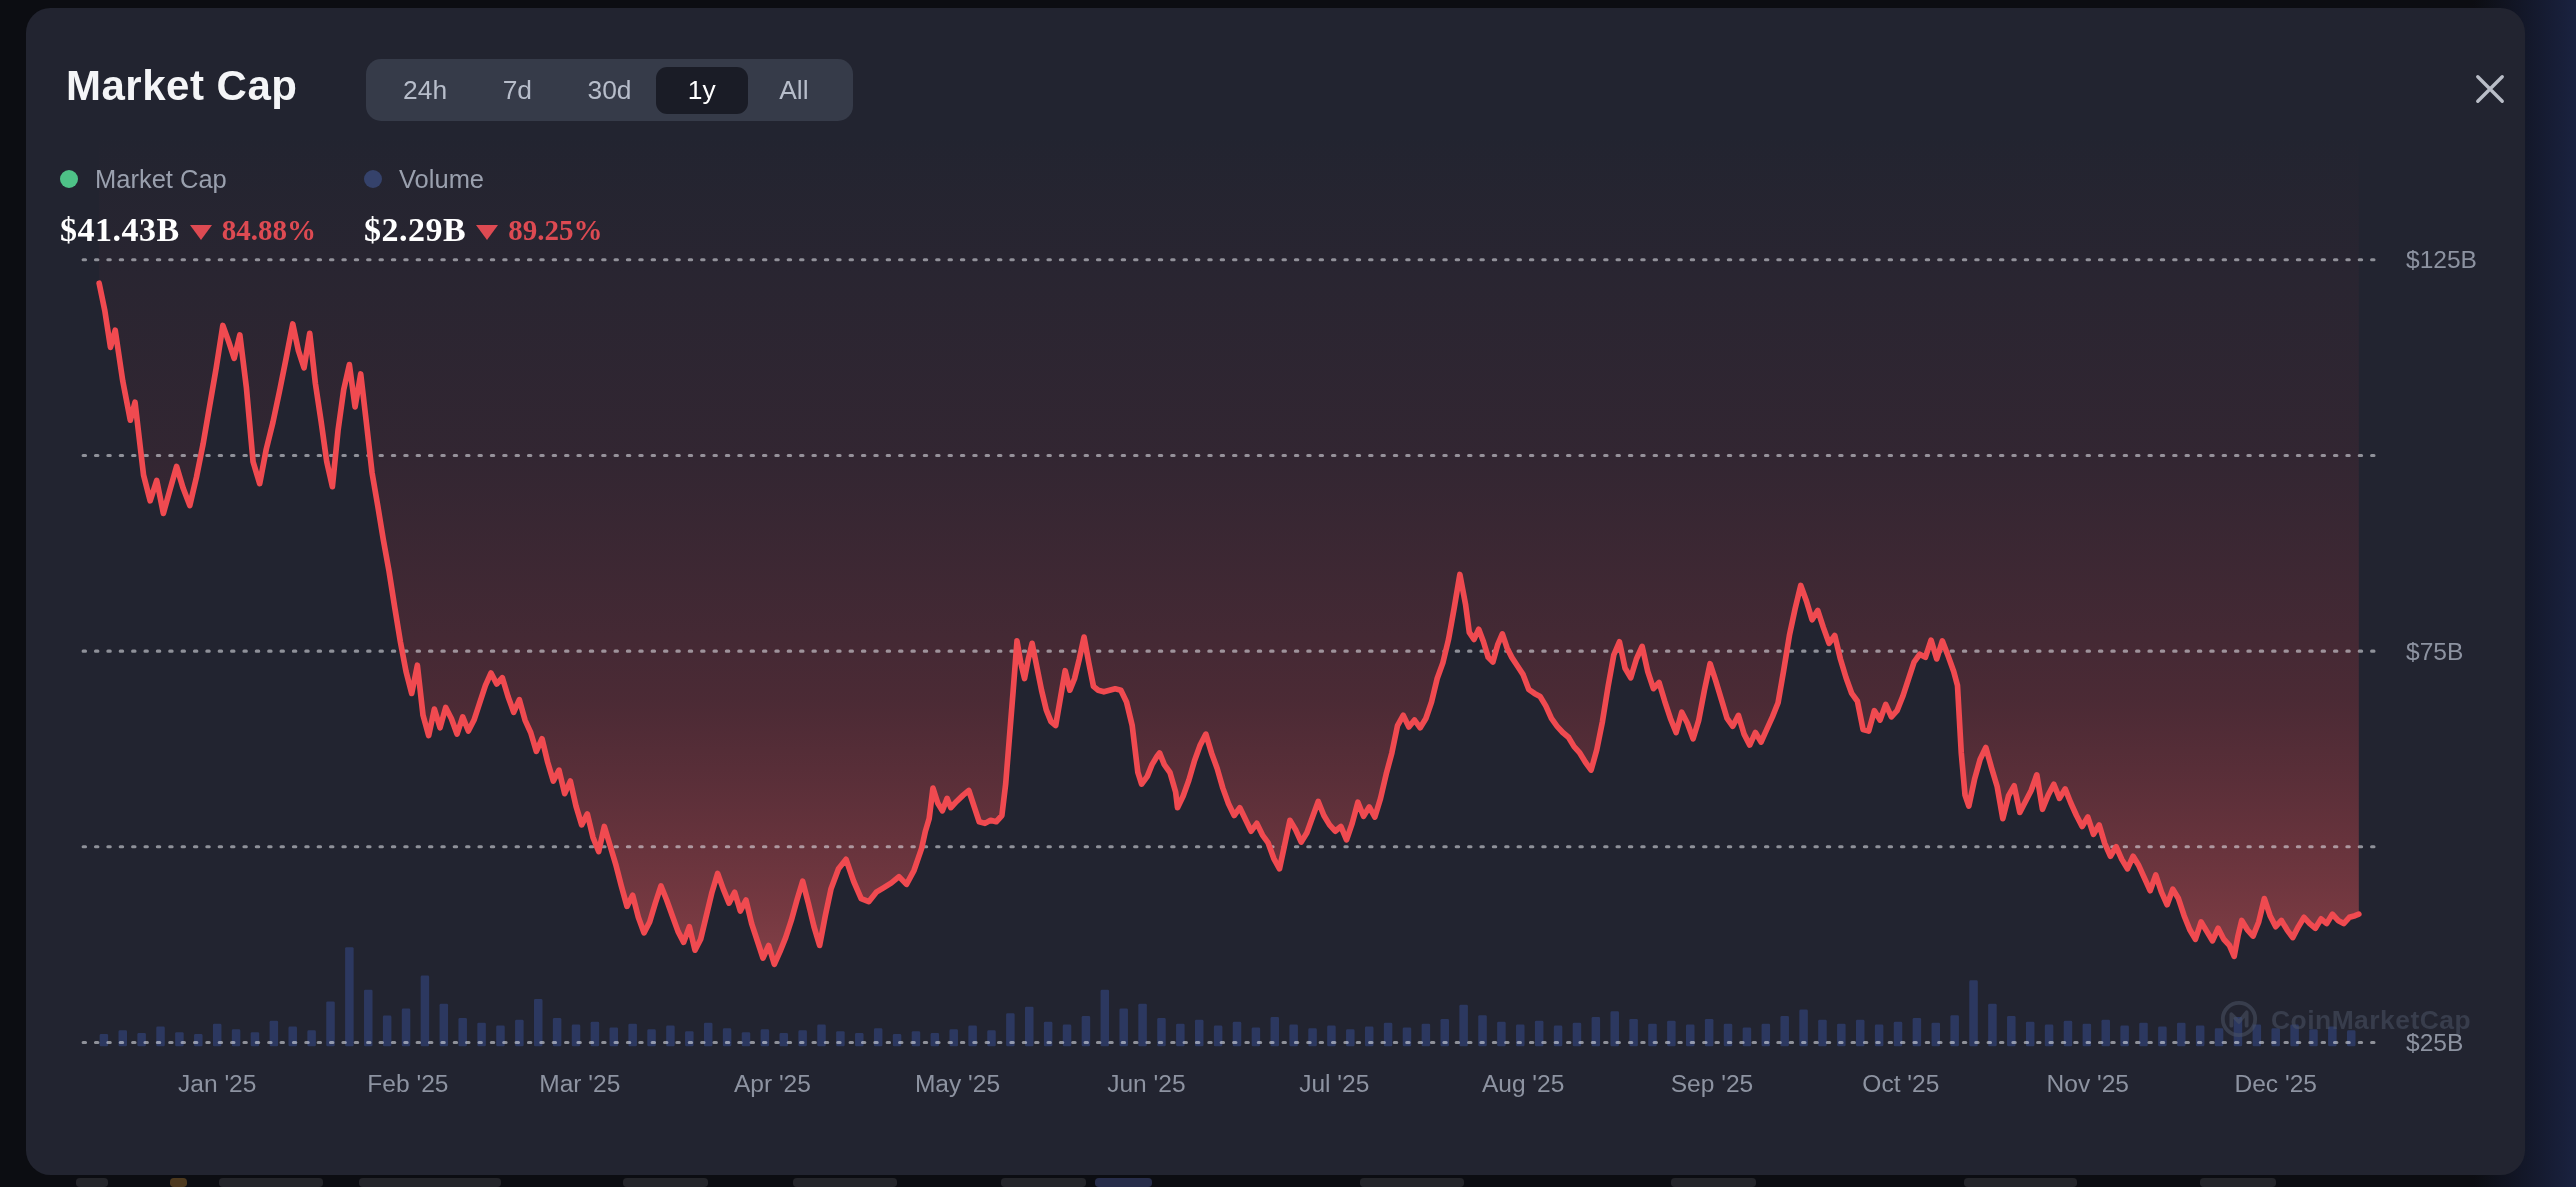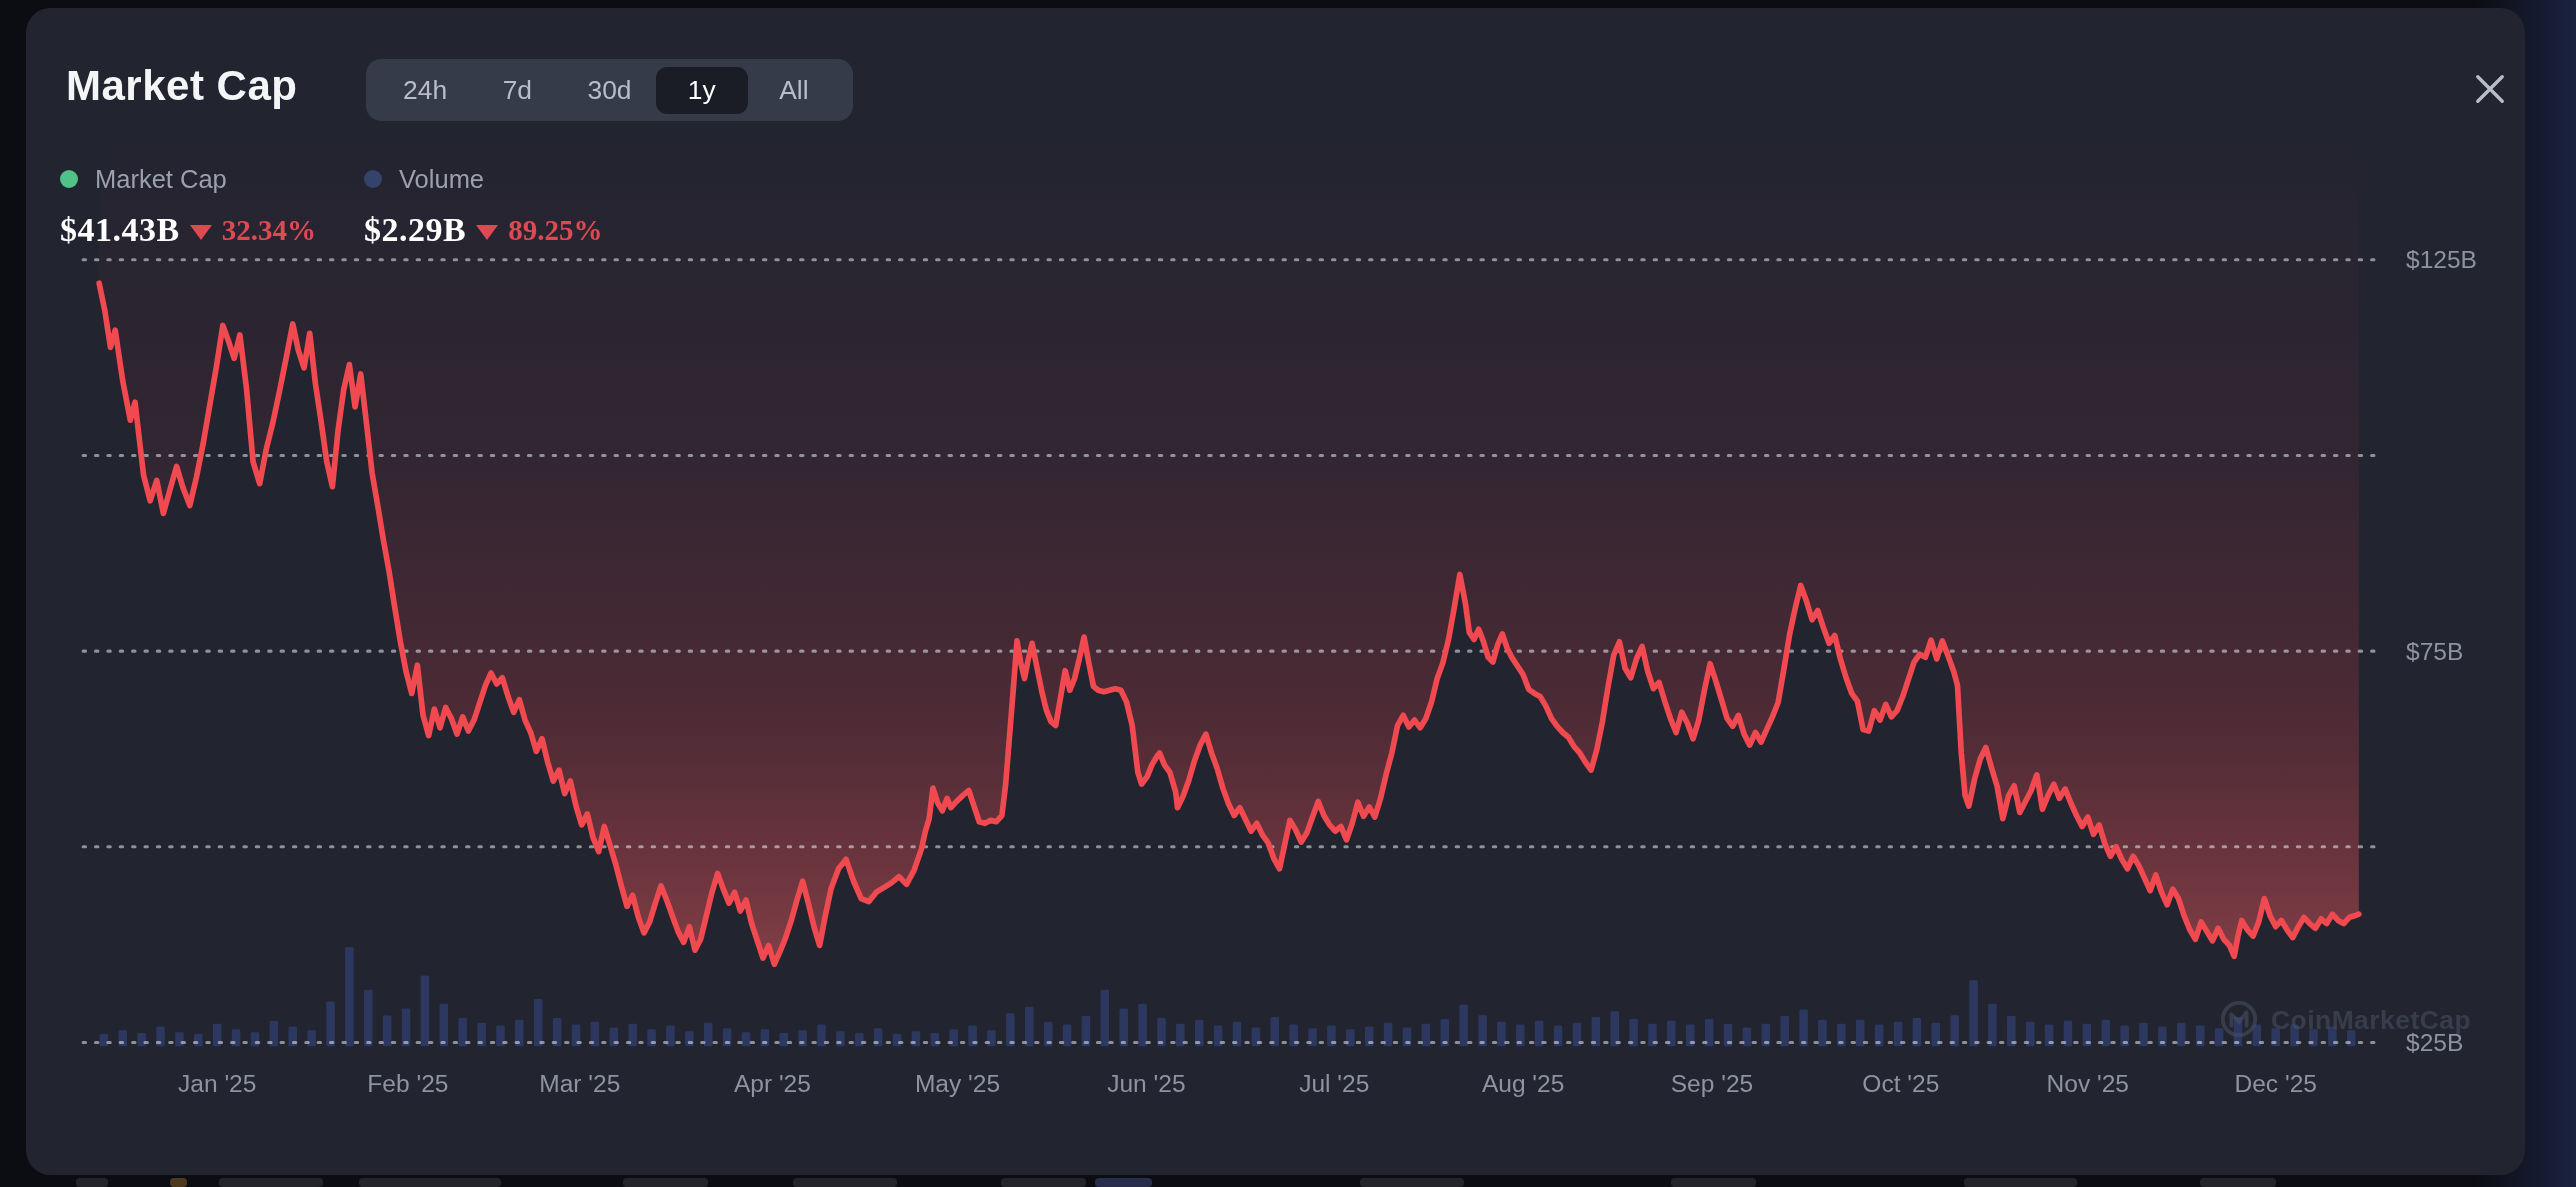--- a/index.html
+++ b/index.html
@@ -231,21 +231,21 @@
   </button>
 
   <div class="legend-group" style="left:60px;">
     <div class="legend-head">
       <span class="legend-dot" style="background:#4ec287;"></span>
       <span class="legend-label">Market Cap</span>
     </div>
     <div class="legend-values">
       <span class="legend-value">$41.43B</span>
       <span class="tri-down"></span>
-      <span class="legend-change">32.34%</span>
+      <span class="legend-change">84.88%</span>
     </div>
   </div>
 
   <div class="legend-group" style="left:364px;">
     <div class="legend-head">
       <span class="legend-dot" style="background:#35426b;"></span>
       <span class="legend-label">Volume</span>
     </div>
     <div class="legend-values">
       <span class="legend-value">$2.29B</span>

